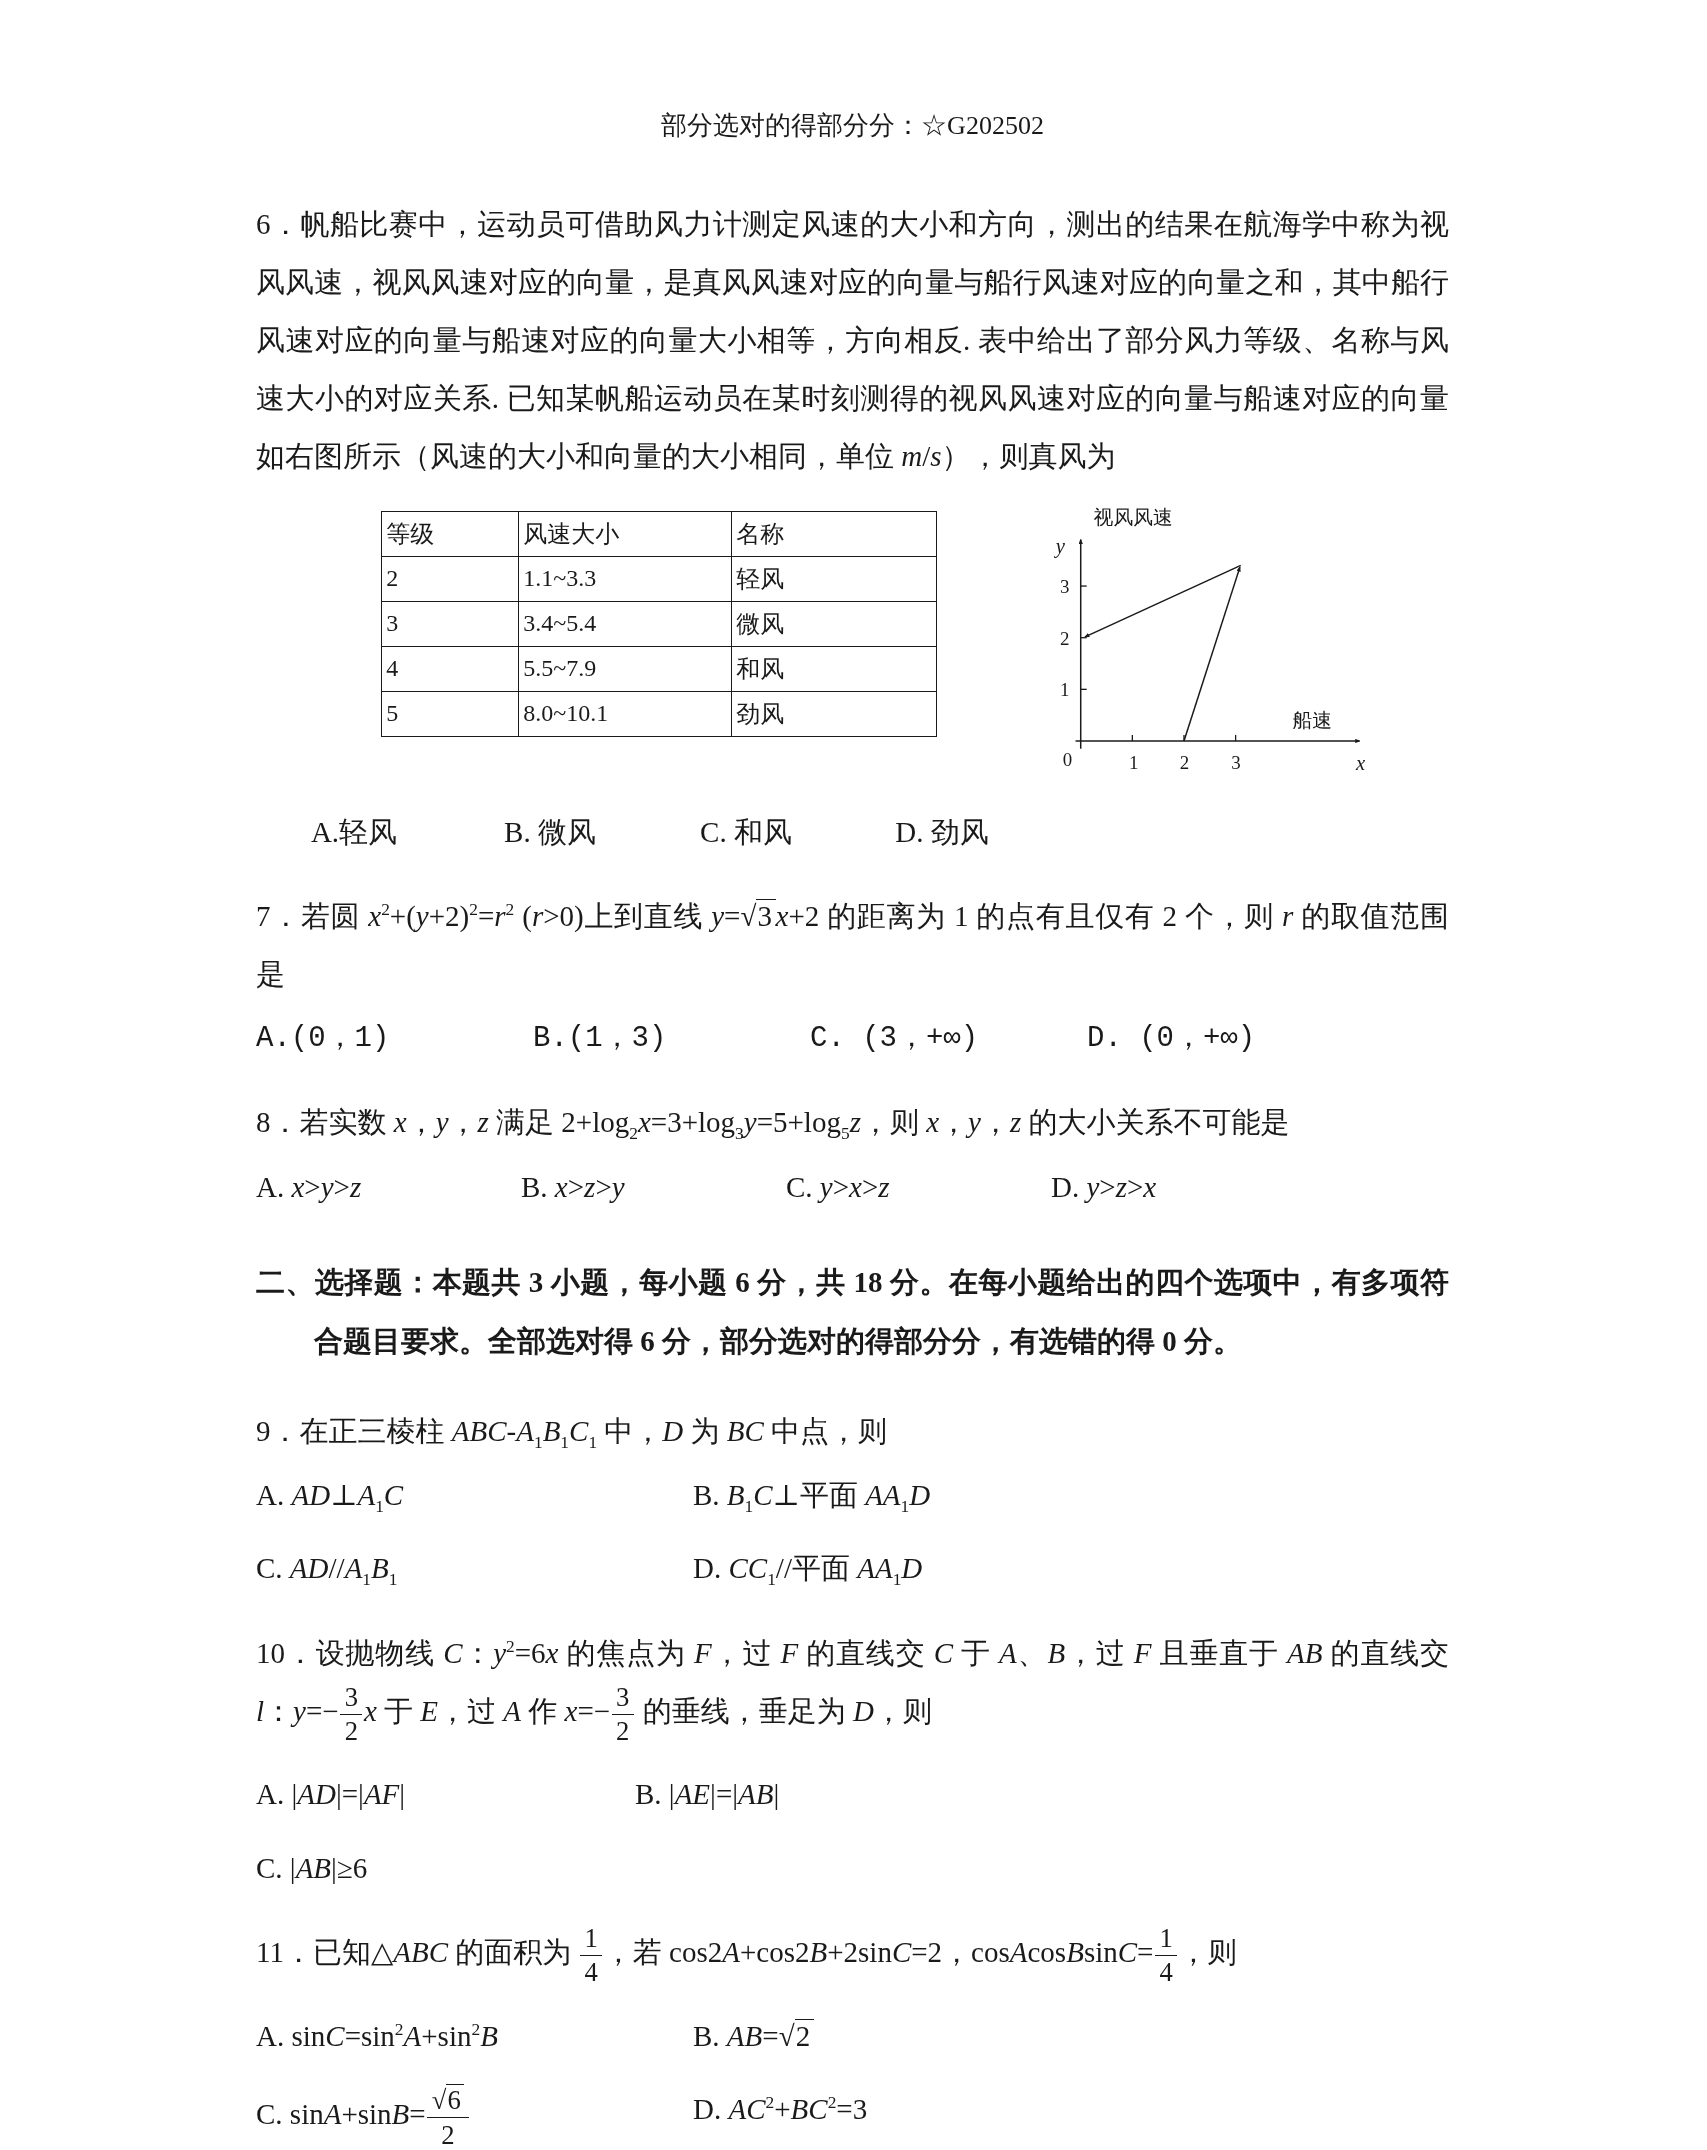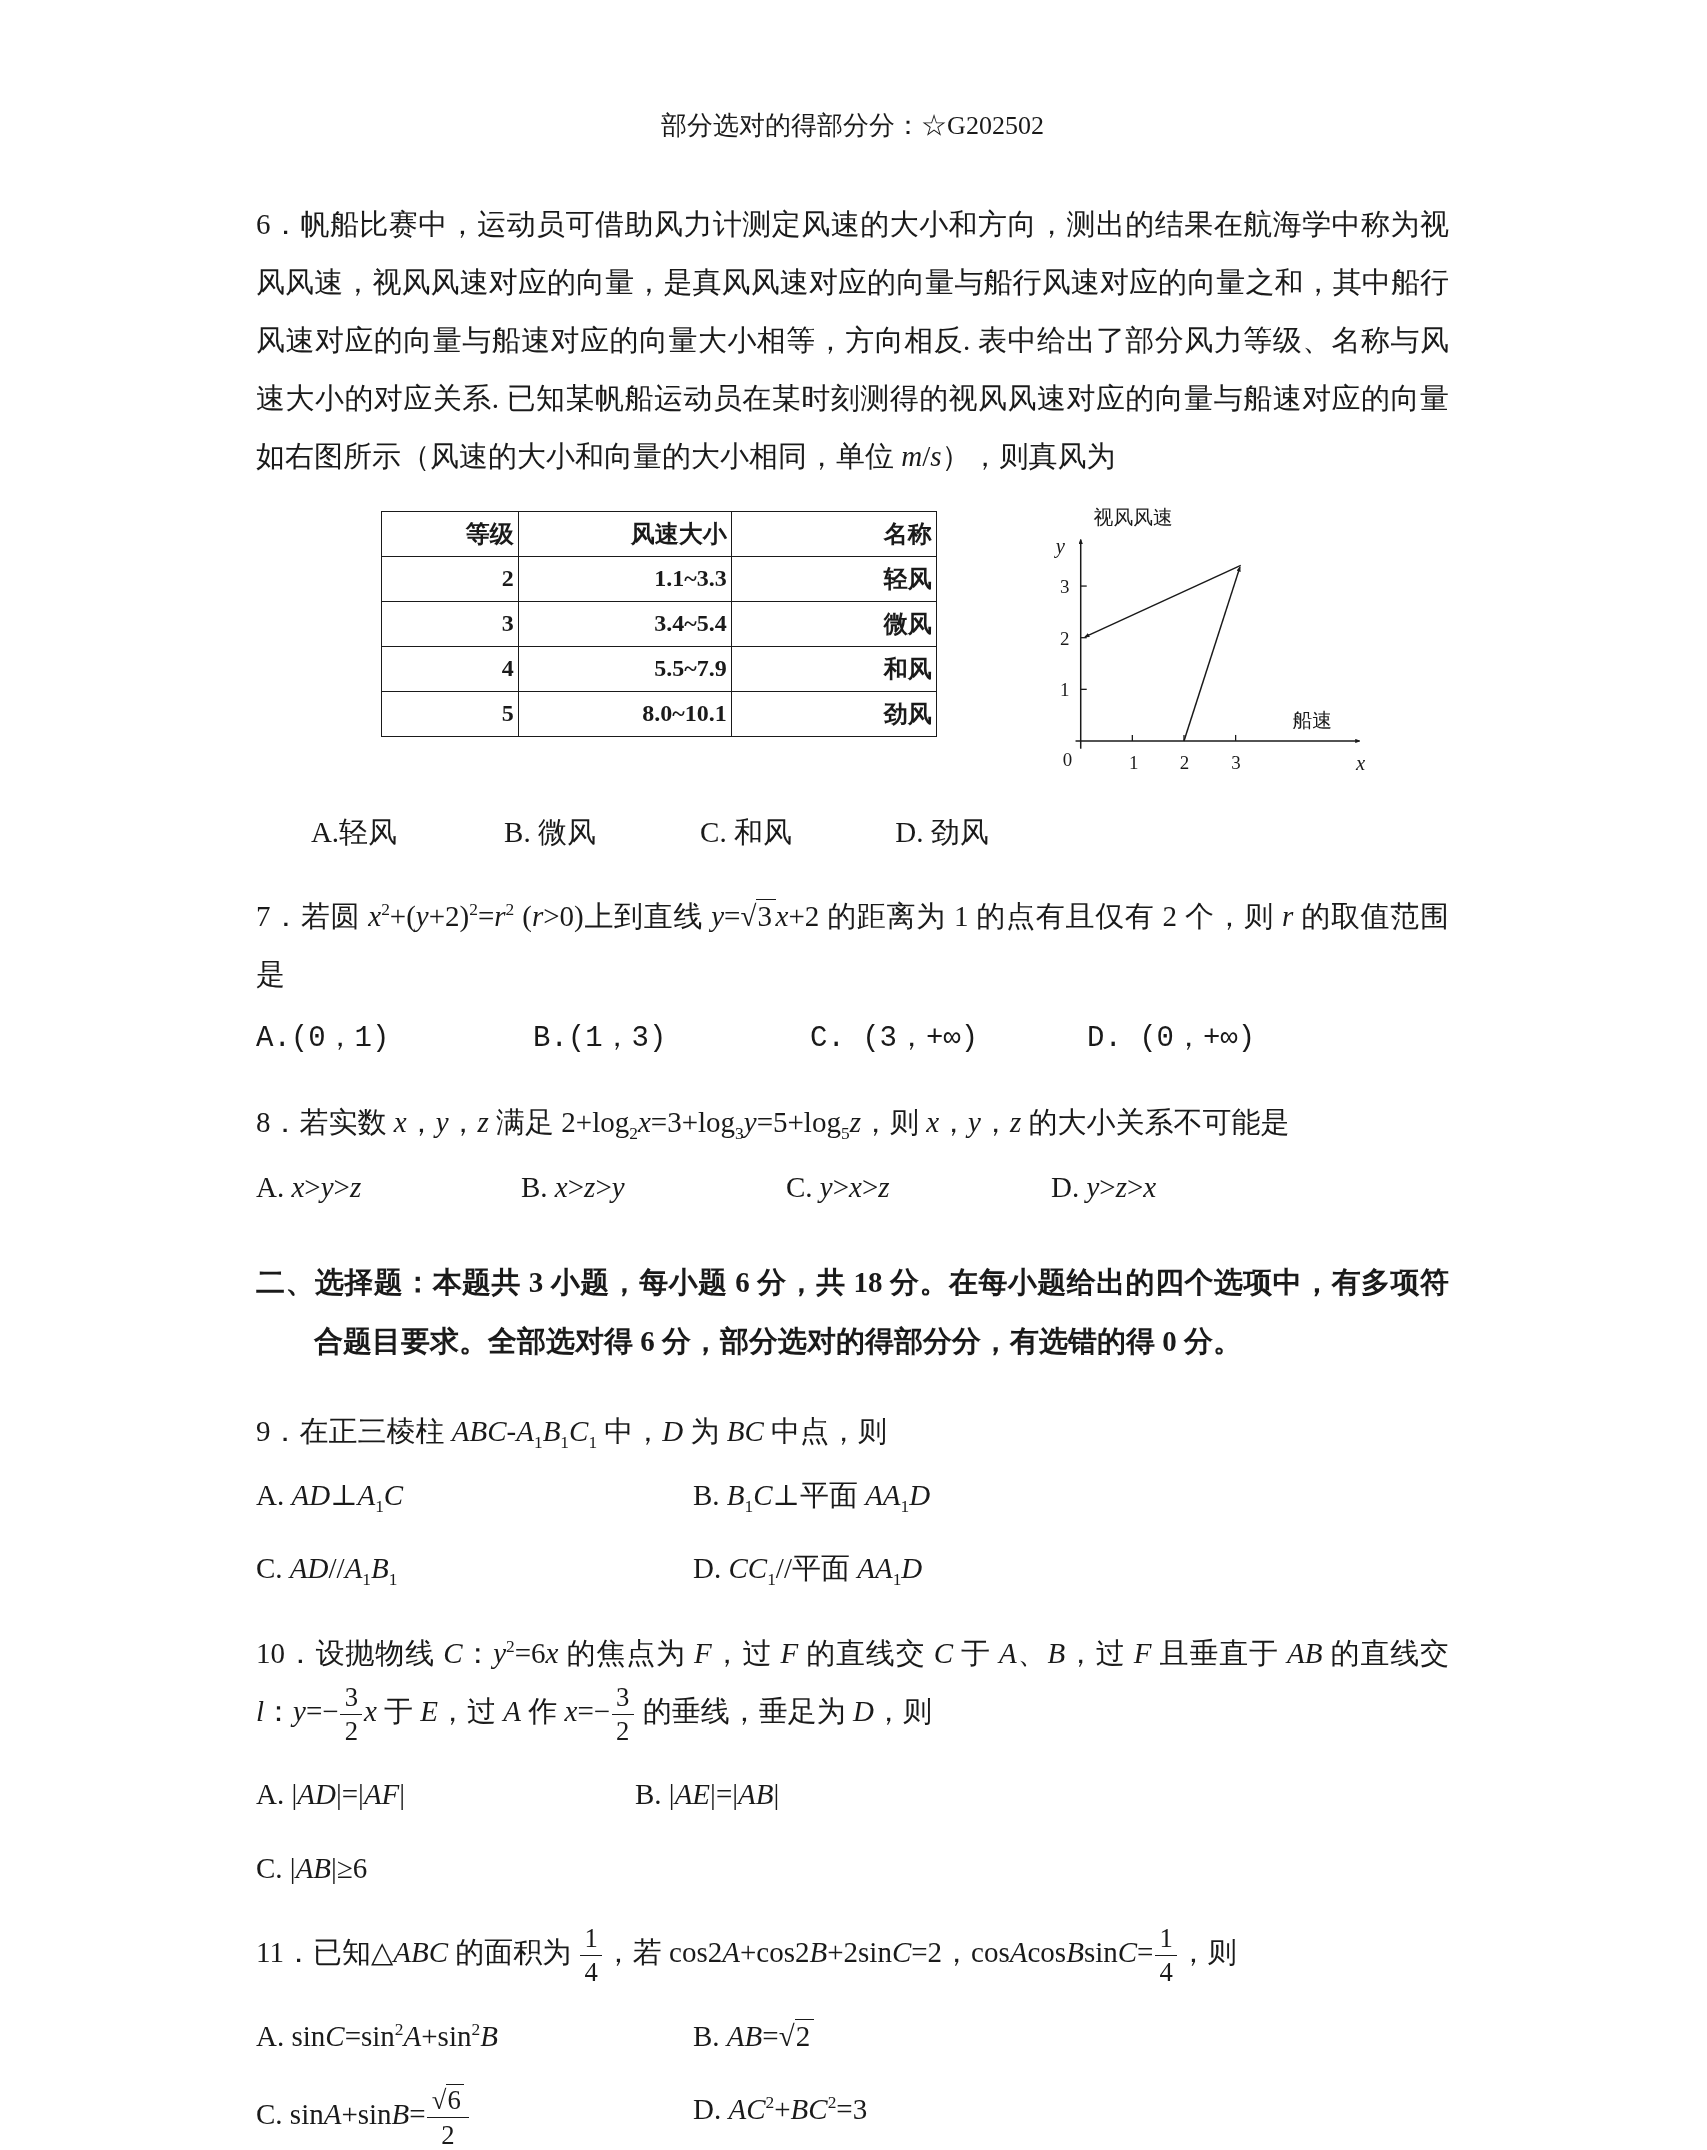--- a/index.html
+++ b/index.html
@@ -30,22 +30,22 @@
   .opts-q8 .opt { width: 265px; }
   .opts-2col .opt { width: 437px; }
   .opts-q10 .opt { width: 379px; }
   .opts-mt { margin-top: 24px; }
 
   
   .figure-row { display: flex; align-items: flex-start; margin: 14.6px 0 0 125px; }
   table.wind { border-collapse: collapse; margin-top: 11.2px; }
   .wind th, .wind td {
     border: 1.3px solid #1a1a1a;
-    font-weight: bold;
-    text-align: right;
+    font-weight: normal;
+    text-align: left;
     font-size: 24px;
     height: 45px;
     padding: 0 4.3px;
   }
   .wind .c1 { width: 137px; }
   .wind .c2 { width: 213px; }
   .wind .c3 { width: 205px; }
   .graph { margin-left: 92px; text-decoration: underline; }
   .graph svg { display: block; }
   .graph text { font-family: "Liberation Serif", "DejaVu Serif", serif; fill: #1a1a1a; }

